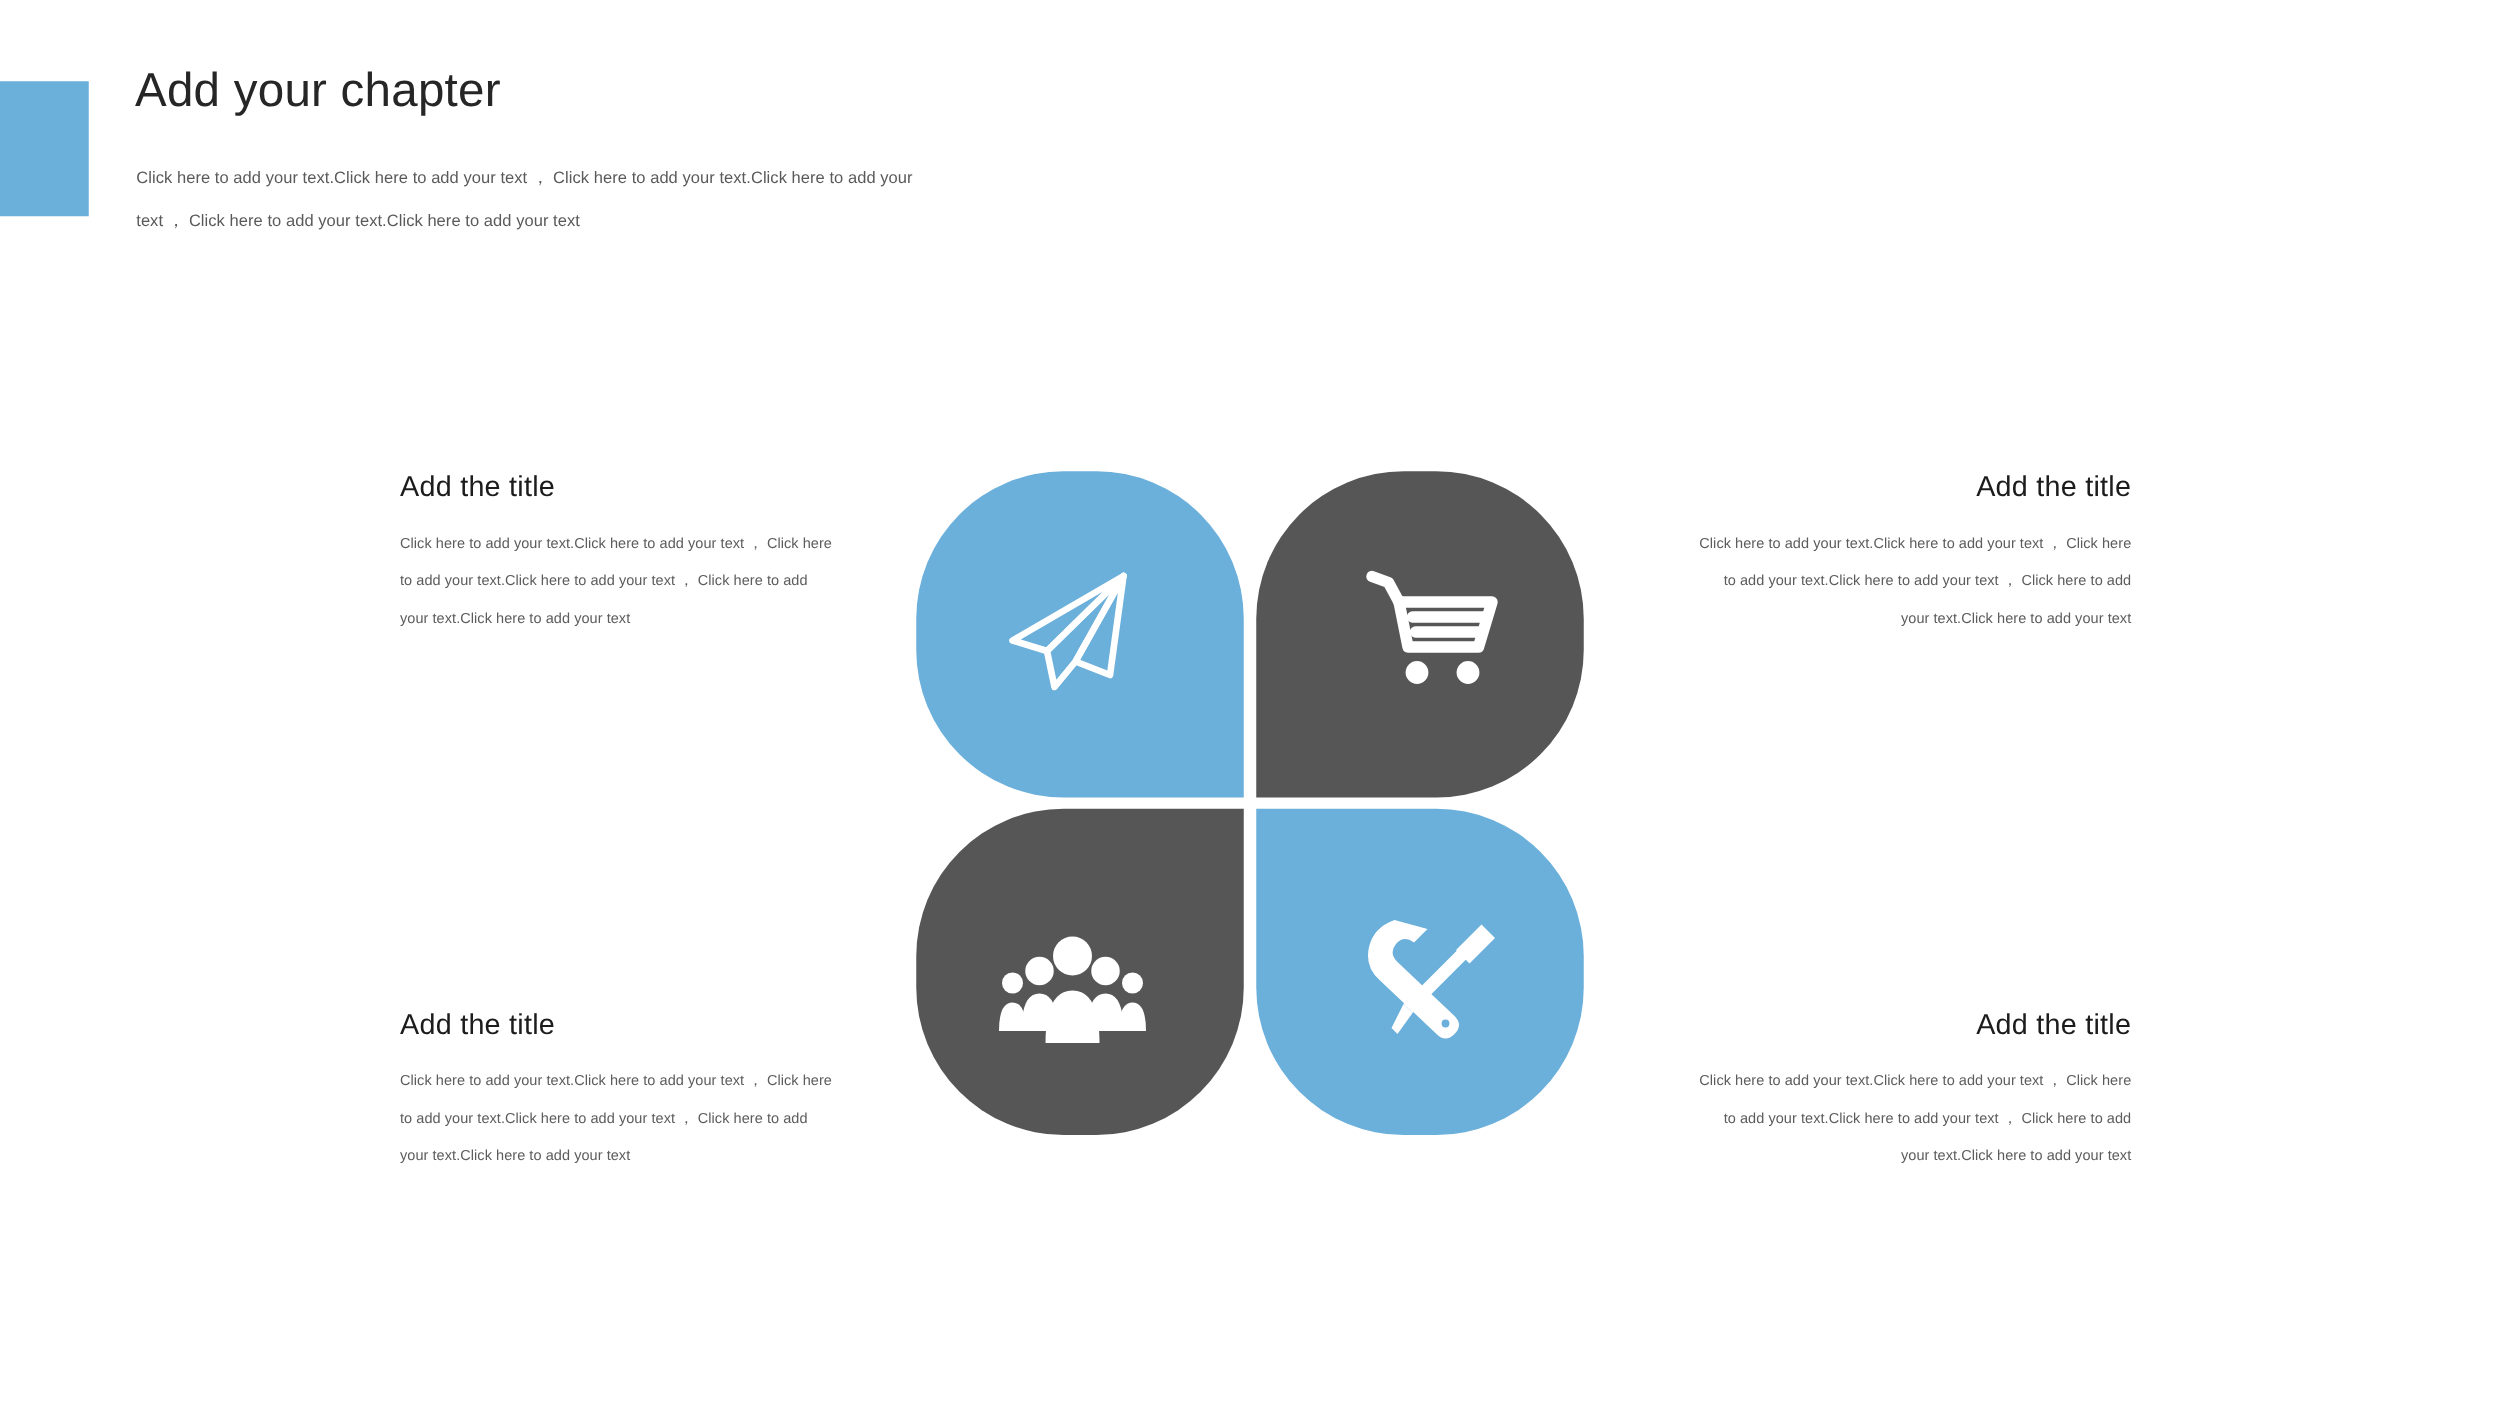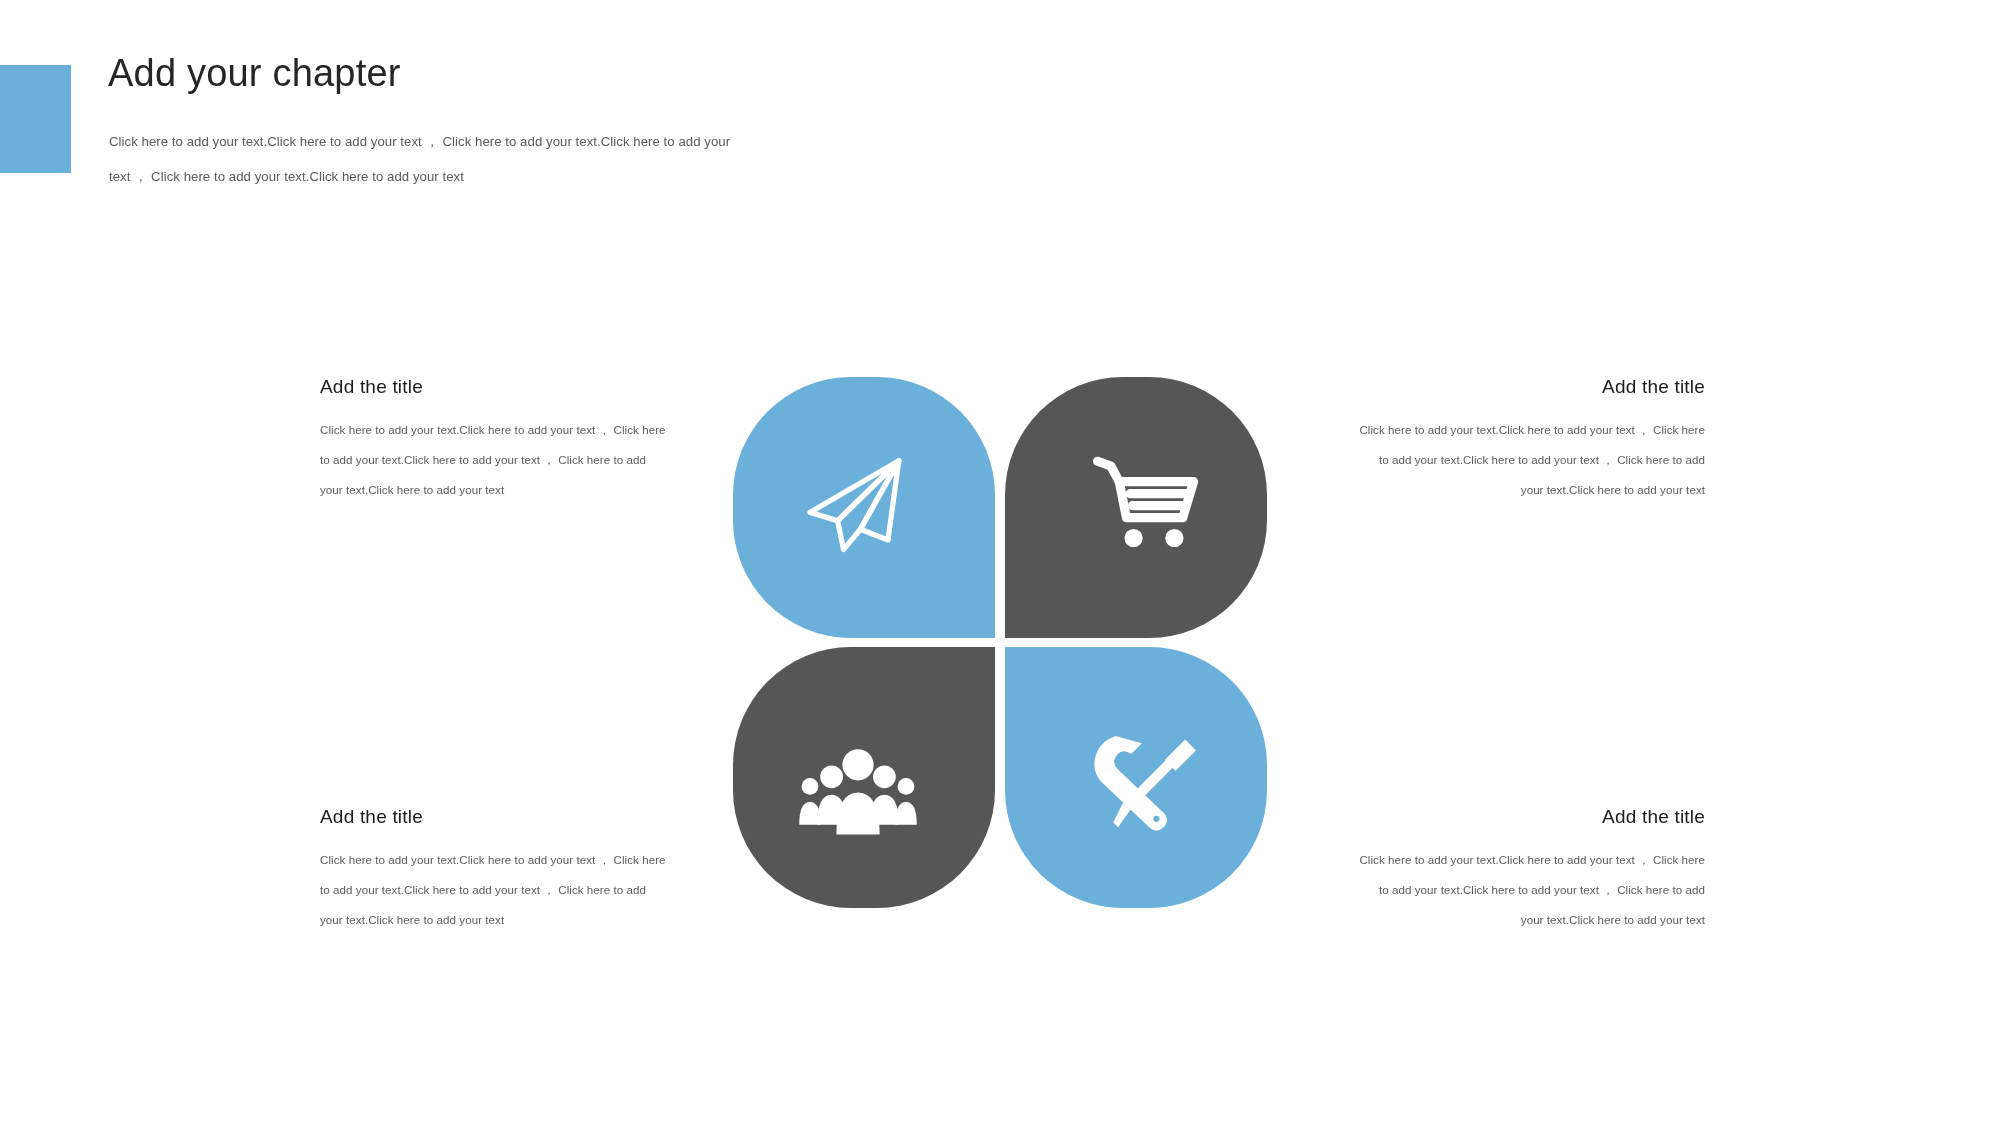--- a/index.html
+++ b/index.html
@@ -104,21 +104,21 @@
   .petal-bl .petal-icon { margin-left: -6px; margin-top: 6px; }
   .petal-br .petal-icon { margin-left: 6px;  margin-top: 6px; }
   .petal-icon svg { display: block; width: 100%; height: 100%; }
 
   
   .quad {
     position: absolute;
     width: 348px;
   }
   .quad-title {
-    font-size: 19px;
+    font-size: 23px;
     line-height: 1.2;
     font-weight: 400;
     color: #1c1c1c;
     letter-spacing: 0.2px;
     white-space: nowrap;
   }
   .quad-body {
     margin-top: 16px;
     font-size: 11.6px;
     line-height: 30px;

